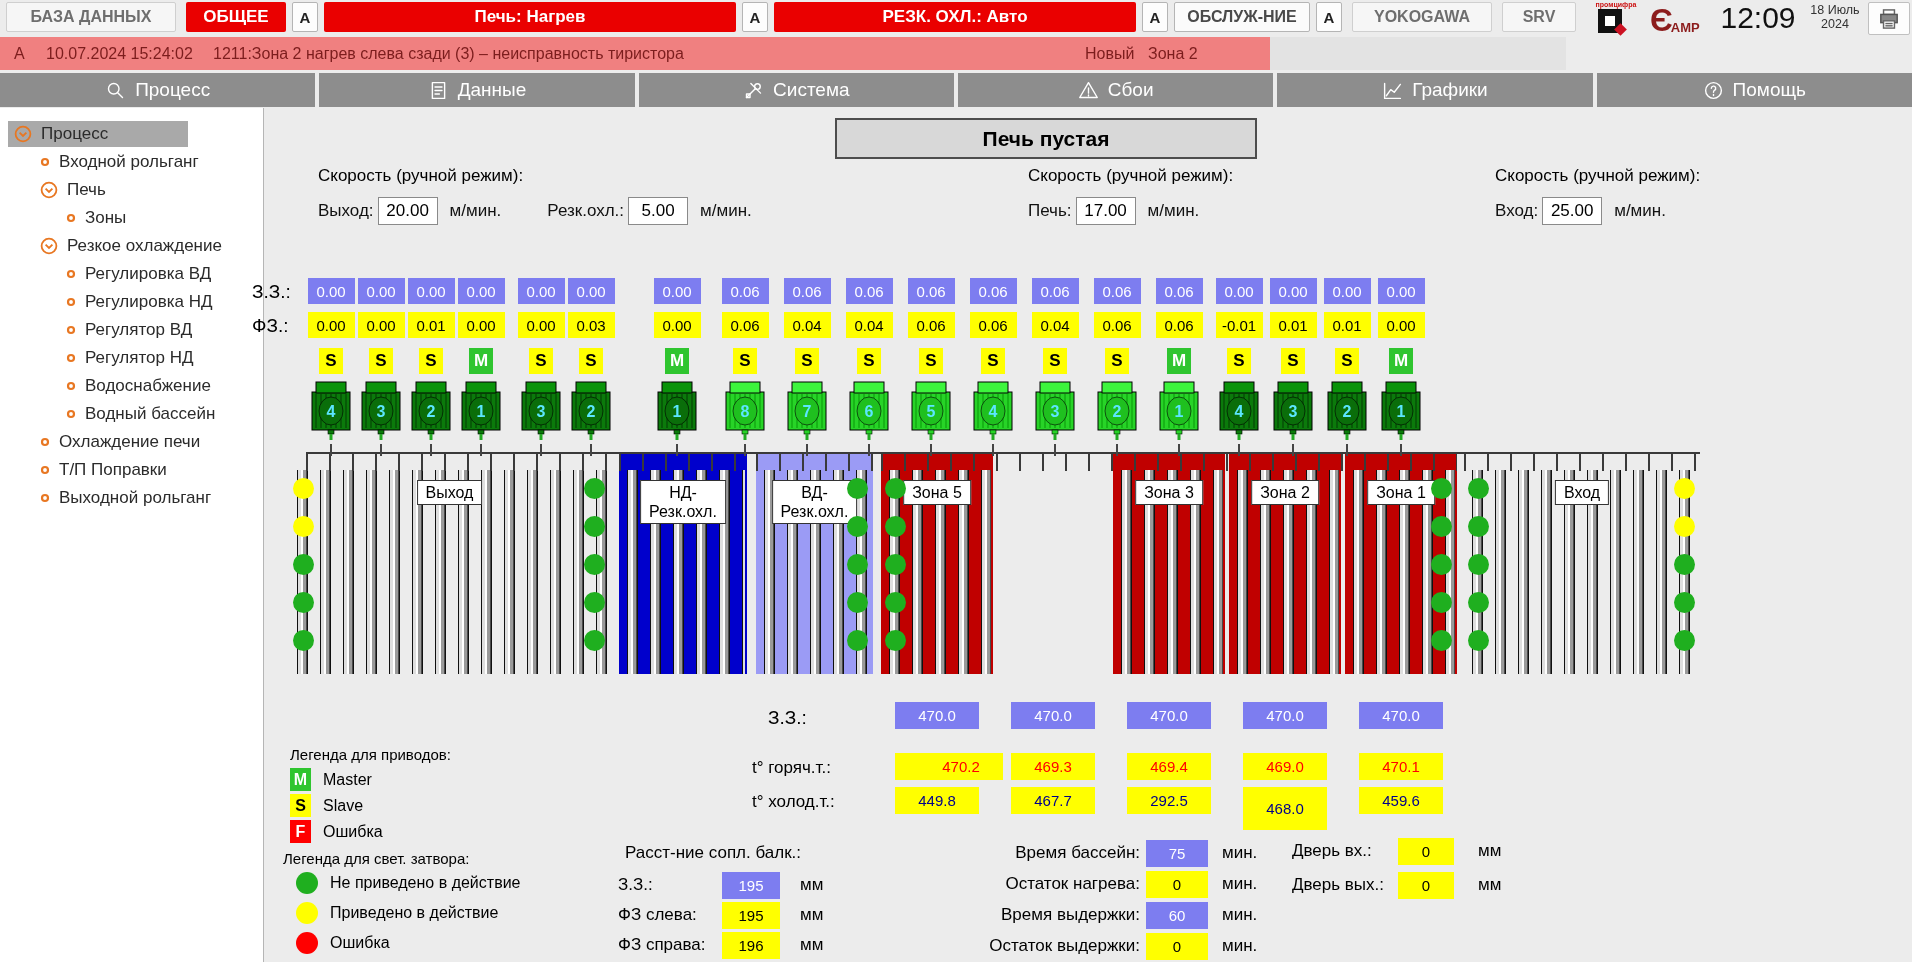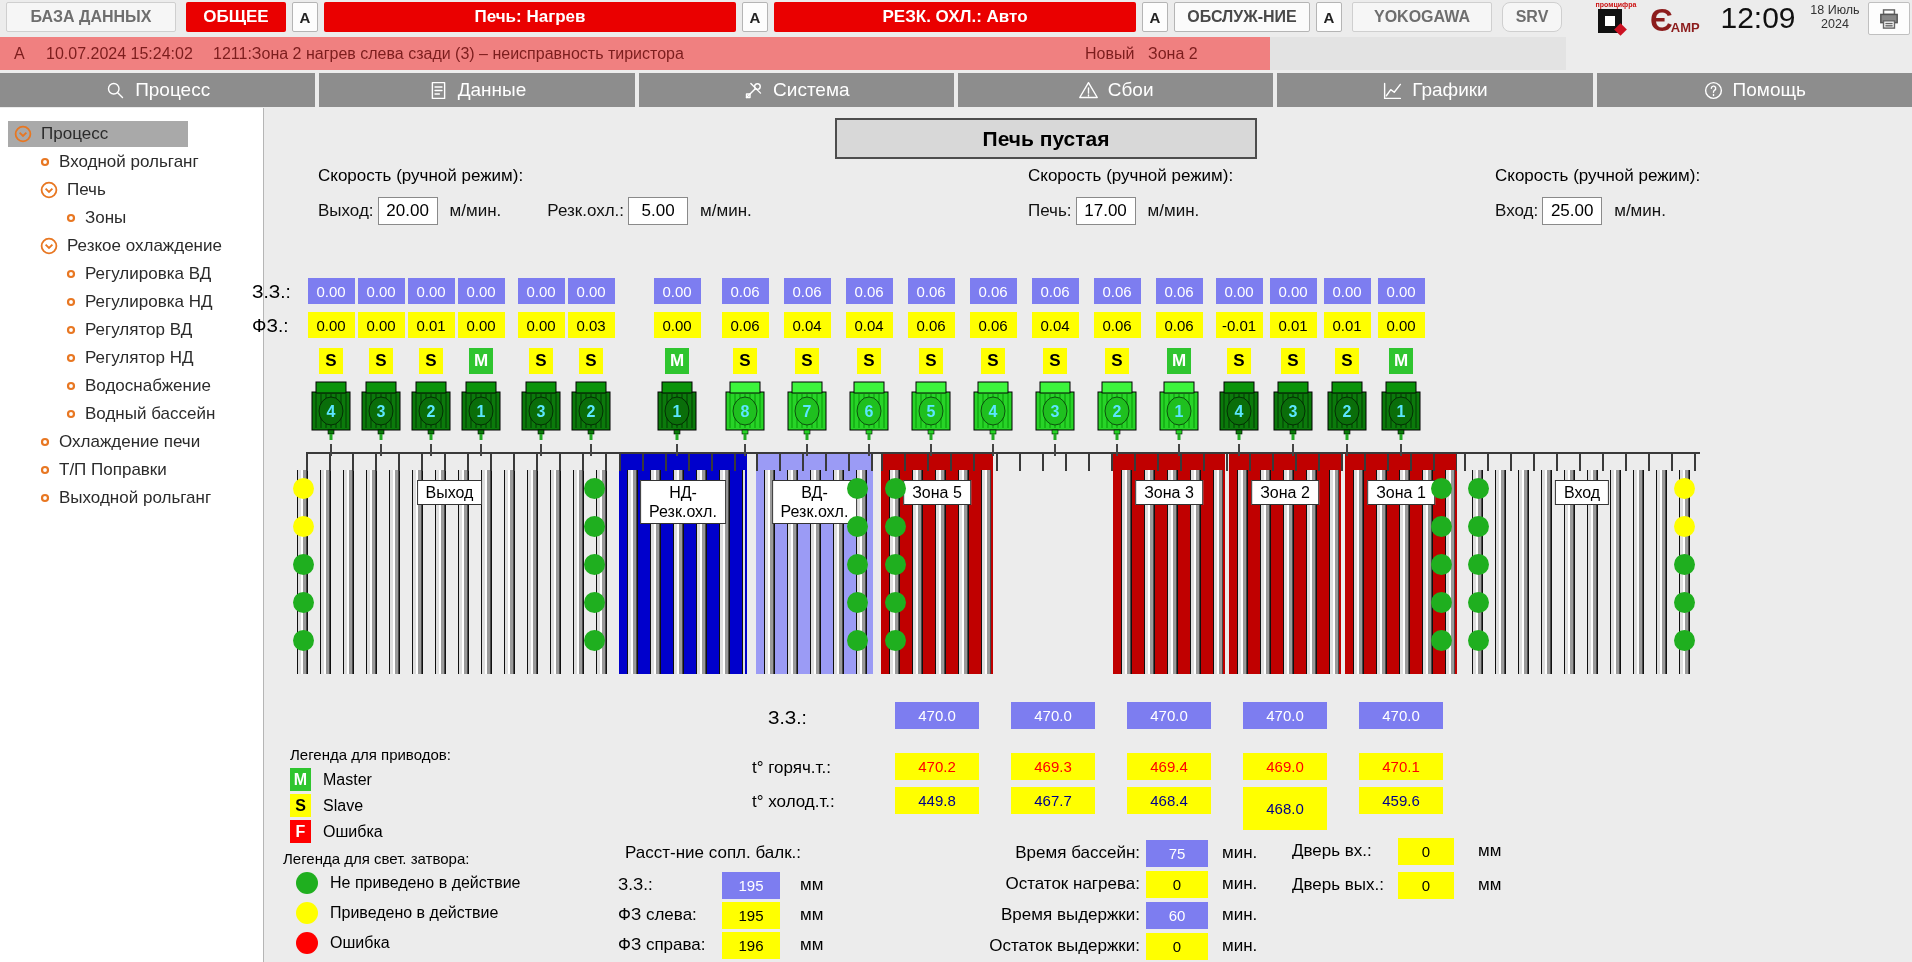--- a/index.html
+++ b/index.html
@@ -121,21 +121,21 @@
 <div class="tb-btn tb-gray" style="left: 6px; top: 2px; width: 170px; height: 30px;">БАЗА ДАННЫХ</div>
     <div class="tb-btn tb-red" style="left: 186px; top: 2px; width: 100px; height: 30px;">ОБЩЕЕ</div>
     <div class="tb-btn tb-white" style="left: 292px; top: 2px; width: 26px; height: 30px;">A</div>
     <div class="tb-btn tb-red" style="left: 324px; top: 2px; width: 412px; height: 30px;">Печь: Нагрев</div>
     <div class="tb-btn tb-white" style="left: 742px; top: 2px; width: 26px; height: 30px;">A</div>
     <div class="tb-btn tb-red" style="left: 774px; top: 2px; width: 362px; height: 30px;">РЕЗК. ОХЛ.: Авто</div>
     <div class="tb-btn tb-white" style="left: 1142px; top: 2px; width: 26px; height: 30px;">A</div>
     <div class="tb-btn tb-service" style="left: 1174px; top: 2px; width: 136px; height: 30px;">ОБСЛУЖ-НИЕ</div>
     <div class="tb-btn tb-white" style="left: 1316px; top: 2px; width: 26px; height: 30px;">A</div>
     <div class="tb-btn tb-gray" style="left: 1352px; top: 2px; width: 140px; height: 30px;">YOKOGAWA</div>
-    <div class="tb-btn tb-gray" style="left: 1502px; top: 2px; width: 60px; height: 30px; border-radius: 8px;">SRV</div>
+    <div class="tb-btn tb-gray" style="left: 1502px; top: 2px; width: 74px; height: 30px;">SRV</div>
   </div>
 
 <div id="alarmbar">
   <div id="alarm-coral"></div>
   <div id="alarm-ext"></div>
   <div class="al-txt" style="left:14px">А</div>
   <div class="al-txt" style="left:46px">10.07.2024 15:24:02</div>
   <div class="al-txt" style="left:213px">1211:Зона 2 нагрев слева сзади (3) – неисправность тиристора</div>
   <div class="al-txt" style="left:1085px">Новый</div>
   <div class="al-txt" style="left:1148px">Зона 2</div>
@@ -847,29 +847,29 @@
         <div class="mstub"></div>
       </div>
     </div>
     <div class="flab" style="left: 768px; top: 707px; font-size: 19px;">З.З.:</div>
     <div class="vbox vpurple" style="left: 895px; top: 702px; width: 84px; height: 27px;">470.0</div>
     <div class="vbox vpurple" style="left: 1011px; top: 702px; width: 84px; height: 27px;">470.0</div>
     <div class="vbox vpurple" style="left: 1127px; top: 702px; width: 84px; height: 27px;">470.0</div>
     <div class="vbox vpurple" style="left: 1243px; top: 702px; width: 84px; height: 27px;">470.0</div>
     <div class="vbox vpurple" style="left: 1359px; top: 702px; width: 84px; height: 27px;">470.0</div>
     <div class="flab" style="left: 752px; top: 758px;">t° горяч.т.:</div>
-    <div class="vbox vyellow" style="left: 895px; top: 753px; width: 84px; height: 27px; color: rgb(255, 0, 0);">470.2</div>
+    <div class="vbox vyellow" style="left: 895px; top: 753px; width: 84px; height: 27px; color: rgb(255, 0, 0); padding-left: 24px;">470.2</div>
     <div class="vbox vyellow" style="left: 1011px; top: 753px; width: 84px; height: 27px; color: rgb(255, 0, 0);">469.3</div>
     <div class="vbox vyellow" style="left: 1127px; top: 753px; width: 84px; height: 27px; color: rgb(255, 0, 0);">469.4</div>
     <div class="vbox vyellow" style="left: 1243px; top: 753px; width: 84px; height: 27px; color: rgb(255, 0, 0);">469.0</div>
     <div class="vbox vyellow" style="left: 1359px; top: 753px; width: 84px; height: 27px; color: rgb(255, 0, 0);">470.1</div>
     <div class="flab" style="left: 752px; top: 792px;">t° холод.т.:</div>
     <div class="vbox vyellow" style="left: 895px; top: 787px; width: 84px; height: 27px; color: rgb(0, 0, 139);">449.8</div>
     <div class="vbox vyellow" style="left: 1011px; top: 787px; width: 84px; height: 27px; color: rgb(0, 0, 139);">467.7</div>
-    <div class="vbox vyellow" style="left: 1127px; top: 787px; width: 84px; height: 27px; color: rgb(0, 0, 139);">468.4</div>
+    <div class="vbox vyellow" style="left: 1127px; top: 787px; width: 84px; height: 27px; color: rgb(0, 0, 139);">292.5</div>
     <div class="vbox vyellow" style="left: 1243px; top: 787px; width: 84px; height: 43px; color: rgb(0, 0, 139);">468.0</div>
     <div class="vbox vyellow" style="left: 1359px; top: 787px; width: 84px; height: 27px; color: rgb(0, 0, 139);">459.6</div>
     <div class="leg-title" style="left: 290px; top: 746px;">Легенда для приводов:</div>
     <div class="leg-item" style="left: 290px; top: 768px;">
       <span class="leg-badge" style="background: rgb(47, 197, 47); color: rgb(255, 255, 255);">M</span>
       <span>Master</span>
     </div>
     <div class="leg-item" style="left: 290px; top: 794px;">
       <span class="leg-badge" style="background: rgb(255, 255, 0); color: rgb(0, 0, 0);">S</span>
       <span>Slave</span>

